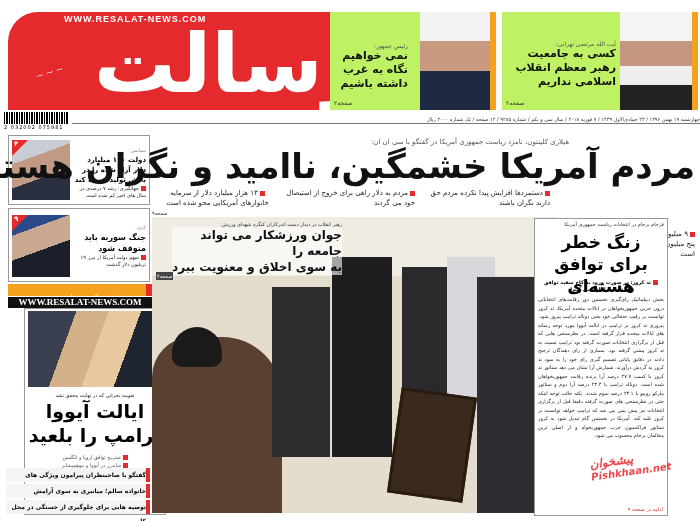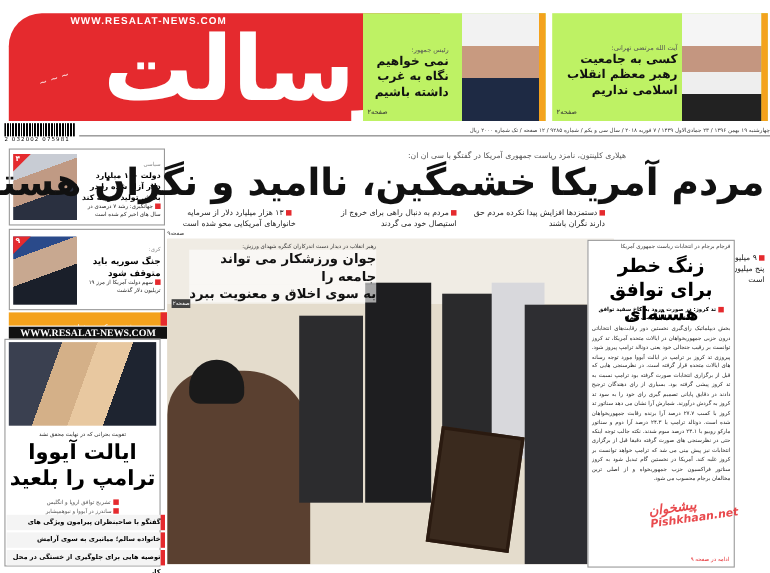--- a/index.html
+++ b/index.html
@@ -79,42 +79,42 @@
     <div style="font-size:8px;font-weight:bold;line-height:11px;">جنگ سوریه باید متوقف شود</div>
     <div class="small" style="font-size:5px;line-height:7px;"><span class="red-sq"></span><span>سهم دولت آمریکا از مرز ۱۹ تریلیون دلار گذشت</span></div>
   </div>
 </div>
 
 <div class="abs rtl" style="left:8px;top:284px;width:138px;height:12px;background:#f4a21d;border-right:6px solid #e52a2e;">
   <span style="font-size:6px;color:#fff;padding-right:20px;line-height:12px;">درفشی محکم می خواهد</span>
 </div>
 <div class="abs" style="left:8px;top:297px;width:144px;height:11px;background:#111;color:#fff;font-size:9px;font-family:'Liberation Serif',serif;font-weight:bold;text-align:center;line-height:11px;">WWW.RESALAT-NEWS.COM</div>
 
-<div class="abs box" style="left:4px;top:308px;width:140px;height:205px;">
+<div class="abs box" style="left:24px;top:308px;width:140px;height:205px;">
   <div class="abs" style="left:3px;top:2px;width:134px;height:76px;background:linear-gradient(110deg,#3a4050 0 30%,#d4b088 30% 50%,#e8c8a0 50% 70%,#1e2430 70% 100%);"></div>
   <div class="abs rtl small" style="left:3px;top:82px;width:134px;text-align:center;font-size:5px;">تقویت بحرانی که در نهایت محقق نشد</div>
   <div class="abs rtl" style="left:3px;top:90px;width:134px;text-align:center;font-size:19px;font-weight:bold;line-height:24px;">
     <div>ایالت آیووا</div>
     <div>ترامپ را بلعید</div>
   </div>
   <div class="abs rtl" style="left:3px;top:144px;width:134px;text-align:center;font-size:5px;line-height:8px;color:#555;">
     <div><span class="red-sq"></span><span>تشریح توافق اروپا و انگلیس</span></div>
     <div><span class="red-sq"></span><span>ساندرز در آیووا و نیوهمپشایر</span></div>
   </div>
 </div>
 <div class="abs rtl" style="left:6px;top:468px;width:140px;height:14px;border-right:4px solid #e52a2e;background:#f4f4f4;font-size:6px;font-weight:bold;line-height:14px;">گفتگو با صاحبنظران پیرامون ویژگی های خانواده سالم</div>
 <div class="abs rtl" style="left:6px;top:484px;width:140px;height:14px;border-right:4px solid #e52a2e;background:#f4f4f4;font-size:6px;font-weight:bold;line-height:14px;">خانواده سالم؛ میانبری به سوی آرامش</div>
 <div class="abs rtl" style="left:6px;top:500px;width:140px;height:14px;border-right:4px solid #e52a2e;background:#f4f4f4;font-size:6px;font-weight:bold;line-height:14px;">توصیه هایی برای جلوگیری از خستگی در محل کار</div>
 
 <div class="abs rtl sub" style="left:250px;top:137px;width:440px;color:#555;text-align:center;">هیلاری کلینتون، نامزد ریاست جمهوری آمریکا در گفتگو با سی ان ان:</div>
 <div class="abs rtl headline" style="left:150px;top:146px;width:545px;white-space:nowrap;">مردم آمریکا خشمگین، ناامید و نگران هستند</div>
 
 <div class="abs rtl sub" style="left:560px;top:188px;width:135px;margin-top:41px;"><span class="red-sq"></span><span>۹ میلیون نفر شغل خود را از دست داده اند پنج میلیون خانه توسط بانک ها مصادره شده است</span></div>
 <div class="abs rtl sub" style="left:420px;top:188px;width:130px;"><span class="red-sq"></span><span>دستمزدها افزایش پیدا نکرده مردم حق دارند نگران باشند</span></div>
-<div class="abs rtl sub" style="left:285px;top:188px;width:130px;"><span class="red-sq"></span><span>مردم به دنبال راهی برای خروج از استیصال خود می گردند</span></div>
+<div class="abs rtl sub" style="left:285px;top:188px;width:130px;"><span class="red-sq"></span><span>مردم به دلار راهی برای خروج از استیصال خود می گردند</span></div>
 <div class="abs rtl sub" style="left:155px;top:188px;width:125px;text-align:center;"><span class="red-sq"></span><span>۱۳ هزار میلیارد دلار از سرمایه خانوارهای آمریکایی محو شده است</span></div>
 <div class="abs" style="left:152px;top:210px;font-size:5px;color:#333;">صفحه۹</div>
 
 <div class="abs" style="left:152px;top:217px;width:406px;height:296px;overflow:hidden;background:#e8e2d8;">
   <div class="abs" style="left:0;top:0;width:406px;height:296px;background:linear-gradient(180deg,#f0ece4 0 20%,#e4dccc 20% 100%);"></div>
   <div class="abs" style="left:0;top:120px;width:130px;height:176px;background:#5a4030;border-radius:40px 60px 0 0;"></div>
   <div class="abs" style="left:20px;top:110px;width:50px;height:40px;background:#1a1a1a;border-radius:25px 25px 10px 10px;"></div>
   <div class="abs" style="left:120px;top:70px;width:58px;height:170px;background:#2c2c2e;"></div>
   <div class="abs" style="left:180px;top:40px;width:60px;height:200px;background:#1e1e20;"></div>
   <div class="abs" style="left:250px;top:50px;width:50px;height:190px;background:#2a2a2c;"></div>

